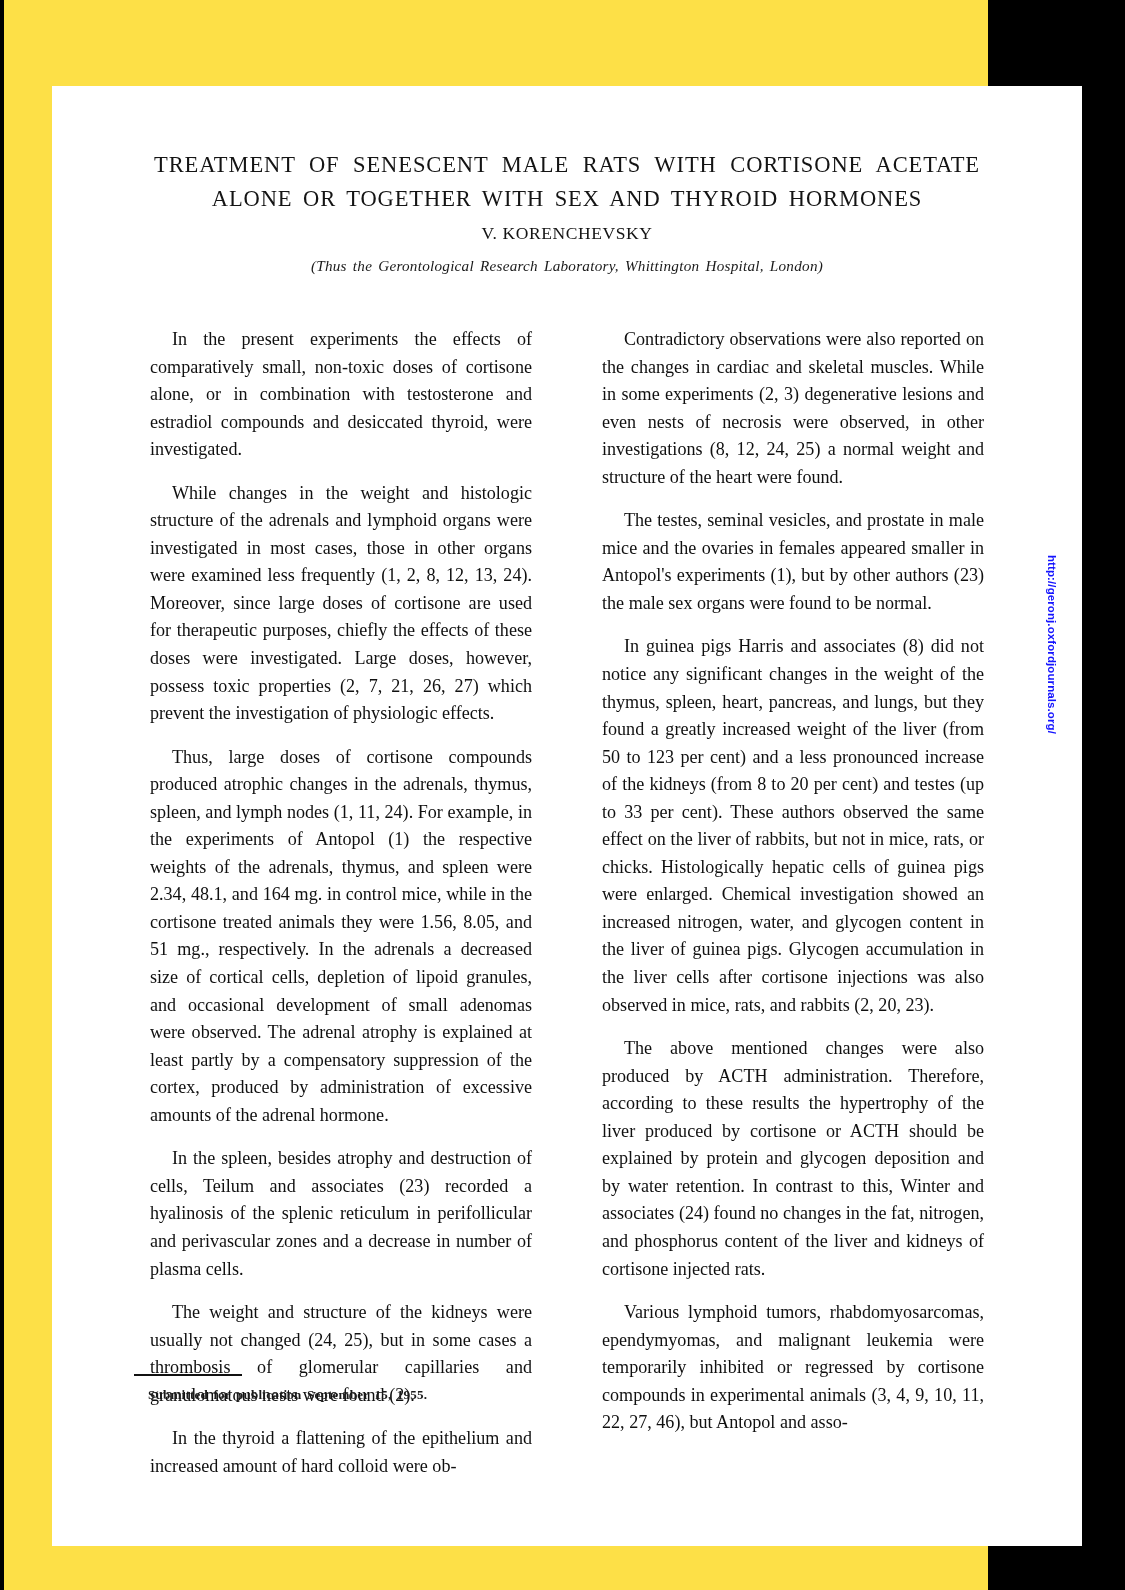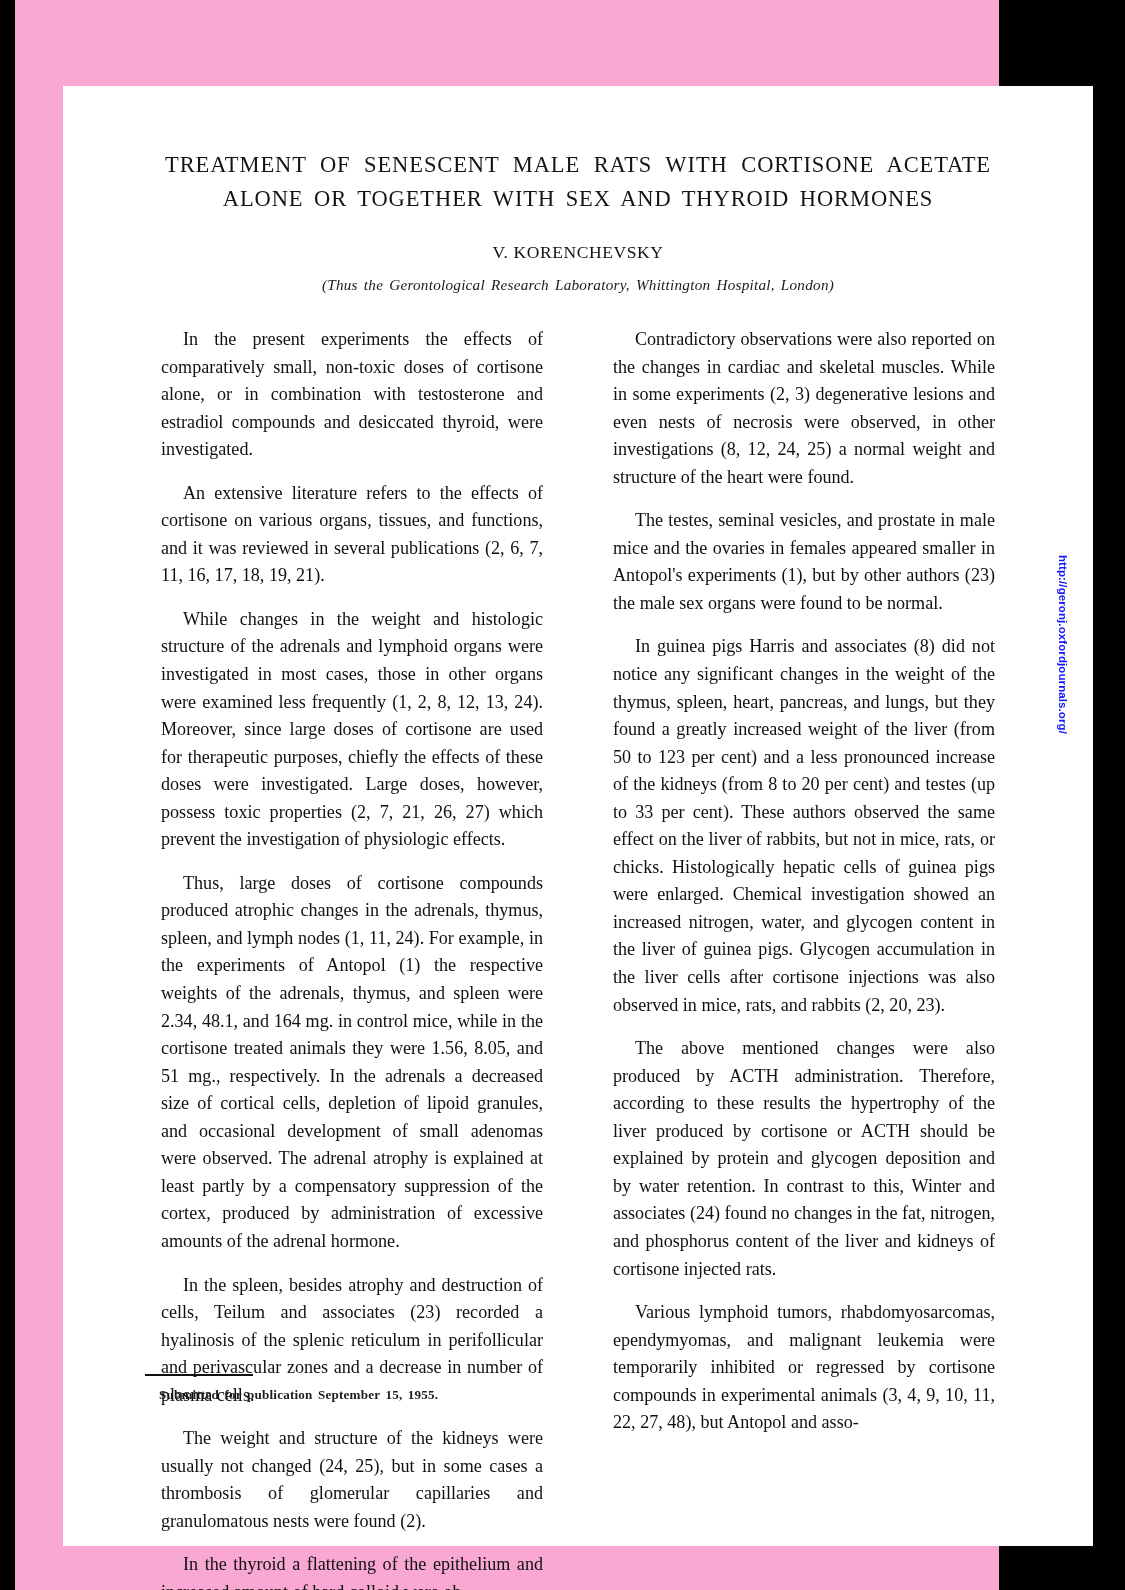--- a/index.html
+++ b/index.html
@@ -10,24 +10,24 @@
   body {
     width: 1125px;
     height: 1590px;
     overflow: hidden;
     font-family: "Liberation Serif", "DejaVu Serif", serif;
   }
 
   
   #scan-frame {
     position: absolute;
-    left: 15px; top: 0;
+    left: 4px; top: 0;
     width: 984px;
     height: 1590px;
-    background: #f9a8d4;
+    background: #fde047;
   }
   #page-sheet {
     position: absolute;
     left: 48px;
     top: 86px;
     width: 1030px;
     height: 1460px;
     background: #ffffff;
   }
 
@@ -43,21 +43,21 @@
     font-size: 22.5px;
     letter-spacing: 0.9px;
     color: #141414;
     line-height: 34px;
     font-weight: 400;
     white-space: nowrap;
   }
   .title-line.l1 { word-spacing: 7px; }
   .title-line.l2 { word-spacing: 4px; }
   .author {
-    margin-top: 26px;
+    margin-top: 7px;
     font-size: 17.5px;
     letter-spacing: 0.6px;
     color: #141414;
   }
   .affiliation {
     margin-top: 13px;
     font-size: 15.2px;
     font-style: italic;
     color: #1a1a1a;
     letter-spacing: 0.25px;
@@ -159,34 +159,33 @@
       <div class="title-line l1">TREATMENT OF SENESCENT MALE RATS WITH CORTISONE ACETATE</div>
       <div class="title-line l2">ALONE OR TOGETHER WITH SEX AND THYROID HORMONES</div>
       <div class="author">V. KORENCHEVSKY</div>
       <div class="affiliation">(Thus the Gerontological Research Laboratory, Whittington Hospital, London)</div>
     </div>
 
     <div id="body-cols">
 
       <div class="col left">
         <p>In the present experiments the effects of comparatively small, non-toxic doses of cortisone alone, or in combination with testosterone and estradiol compounds and desiccated thyroid, were investigated.</p>
-        <p>An extensive literature refers to the effects of cortisone on various organs, tissues, and functions, and it was reviewed in several publications (2, 6, 7, 11, 16, 17, 18, 19, 21).</p>
         <p>While changes in the weight and histologic structure of the adrenals and lymphoid organs were investigated in most cases, those in other organs were examined less frequently (1, 2, 8, 12, 13, 24). Moreover, since large doses of cortisone are used for therapeutic purposes, chiefly the effects of these doses were investigated. Large doses, however, possess toxic properties (2, 7, 21, 26, 27) which prevent the investigation of physiologic effects.</p>
         <p>Thus, large doses of cortisone compounds produced atrophic changes in the adrenals, thymus, spleen, and lymph nodes (1, 11, 24). For example, in the experiments of Antopol (1) the respective weights of the adrenals, thymus, and spleen were 2.34, 48.1, and 164 mg. in control mice, while in the cortisone treated animals they were 1.56, 8.05, and 51 mg., respectively. In the adrenals a decreased size of cortical cells, depletion of lipoid granules, and occasional development of small adenomas were observed. The adrenal atrophy is explained at least partly by a compensatory suppression of the cortex, produced by administration of excessive amounts of the adrenal hormone.</p>
         <p>In the spleen, besides atrophy and destruction of cells, Teilum and associates (23) recorded a hyalinosis of the splenic reticulum in perifollicular and perivascular zones and a decrease in number of plasma cells.</p>
         <p>The weight and structure of the kidneys were usually not changed (24, 25), but in some cases a thrombosis of glomerular capillaries and granulomatous nests were found (2).</p>
         <p>In the thyroid a flattening of the epithelium and increased amount of hard colloid were ob-</p>
       </div>
 
       <div class="col right">
         <p>Contradictory observations were also reported on the changes in cardiac and skeletal muscles. While in some experiments (2, 3) degenerative lesions and even nests of necrosis were observed, in other investigations (8, 12, 24, 25) a normal weight and structure of the heart were found.</p>
         <p>The testes, seminal vesicles, and prostate in male mice and the ovaries in females appeared smaller in Antopol's experiments (1), but by other authors (23) the male sex organs were found to be normal.</p>
         <p>In guinea pigs Harris and associates (8) did not notice any significant changes in the weight of the thymus, spleen, heart, pancreas, and lungs, but they found a greatly increased weight of the liver (from 50 to 123 per cent) and a less pronounced increase of the kidneys (from 8 to 20 per cent) and testes (up to 33 per cent). These authors observed the same effect on the liver of rabbits, but not in mice, rats, or chicks. Histologically hepatic cells of guinea pigs were enlarged. Chemical investigation showed an increased nitrogen, water, and glycogen content in the liver of guinea pigs. Glycogen accumulation in the liver cells after cortisone injections was also observed in mice, rats, and rabbits (2, 20, 23).</p>
         <p>The above mentioned changes were also produced by ACTH administration. Therefore, according to these results the hypertrophy of the liver produced by cortisone or ACTH should be explained by protein and glycogen deposition and by water retention. In contrast to this, Winter and associates (24) found no changes in the fat, nitrogen, and phosphorus content of the liver and kidneys of cortisone injected rats.</p>
-        <p>Various lymphoid tumors, rhabdomyosarcomas, ependymyomas, and malignant leukemia were temporarily inhibited or regressed by cortisone compounds in experimental animals (3, 4, 9, 10, 11, 22, 27, 48), but Antopol and asso-</p>
+        <p>Various lymphoid tumors, rhabdomyosarcomas, ependymyomas, and malignant leukemia were temporarily inhibited or regressed by cortisone compounds in experimental animals (3, 4, 9, 10, 11, 22, 27, 46), but Antopol and asso-</p>
       </div>
 
     </div>
 
     <div id="footnote">
       <div id="footnote-rule"></div>
       <div id="footnote-text">Submitted for publication September 15, 1955.</div>
     </div>
 
 

